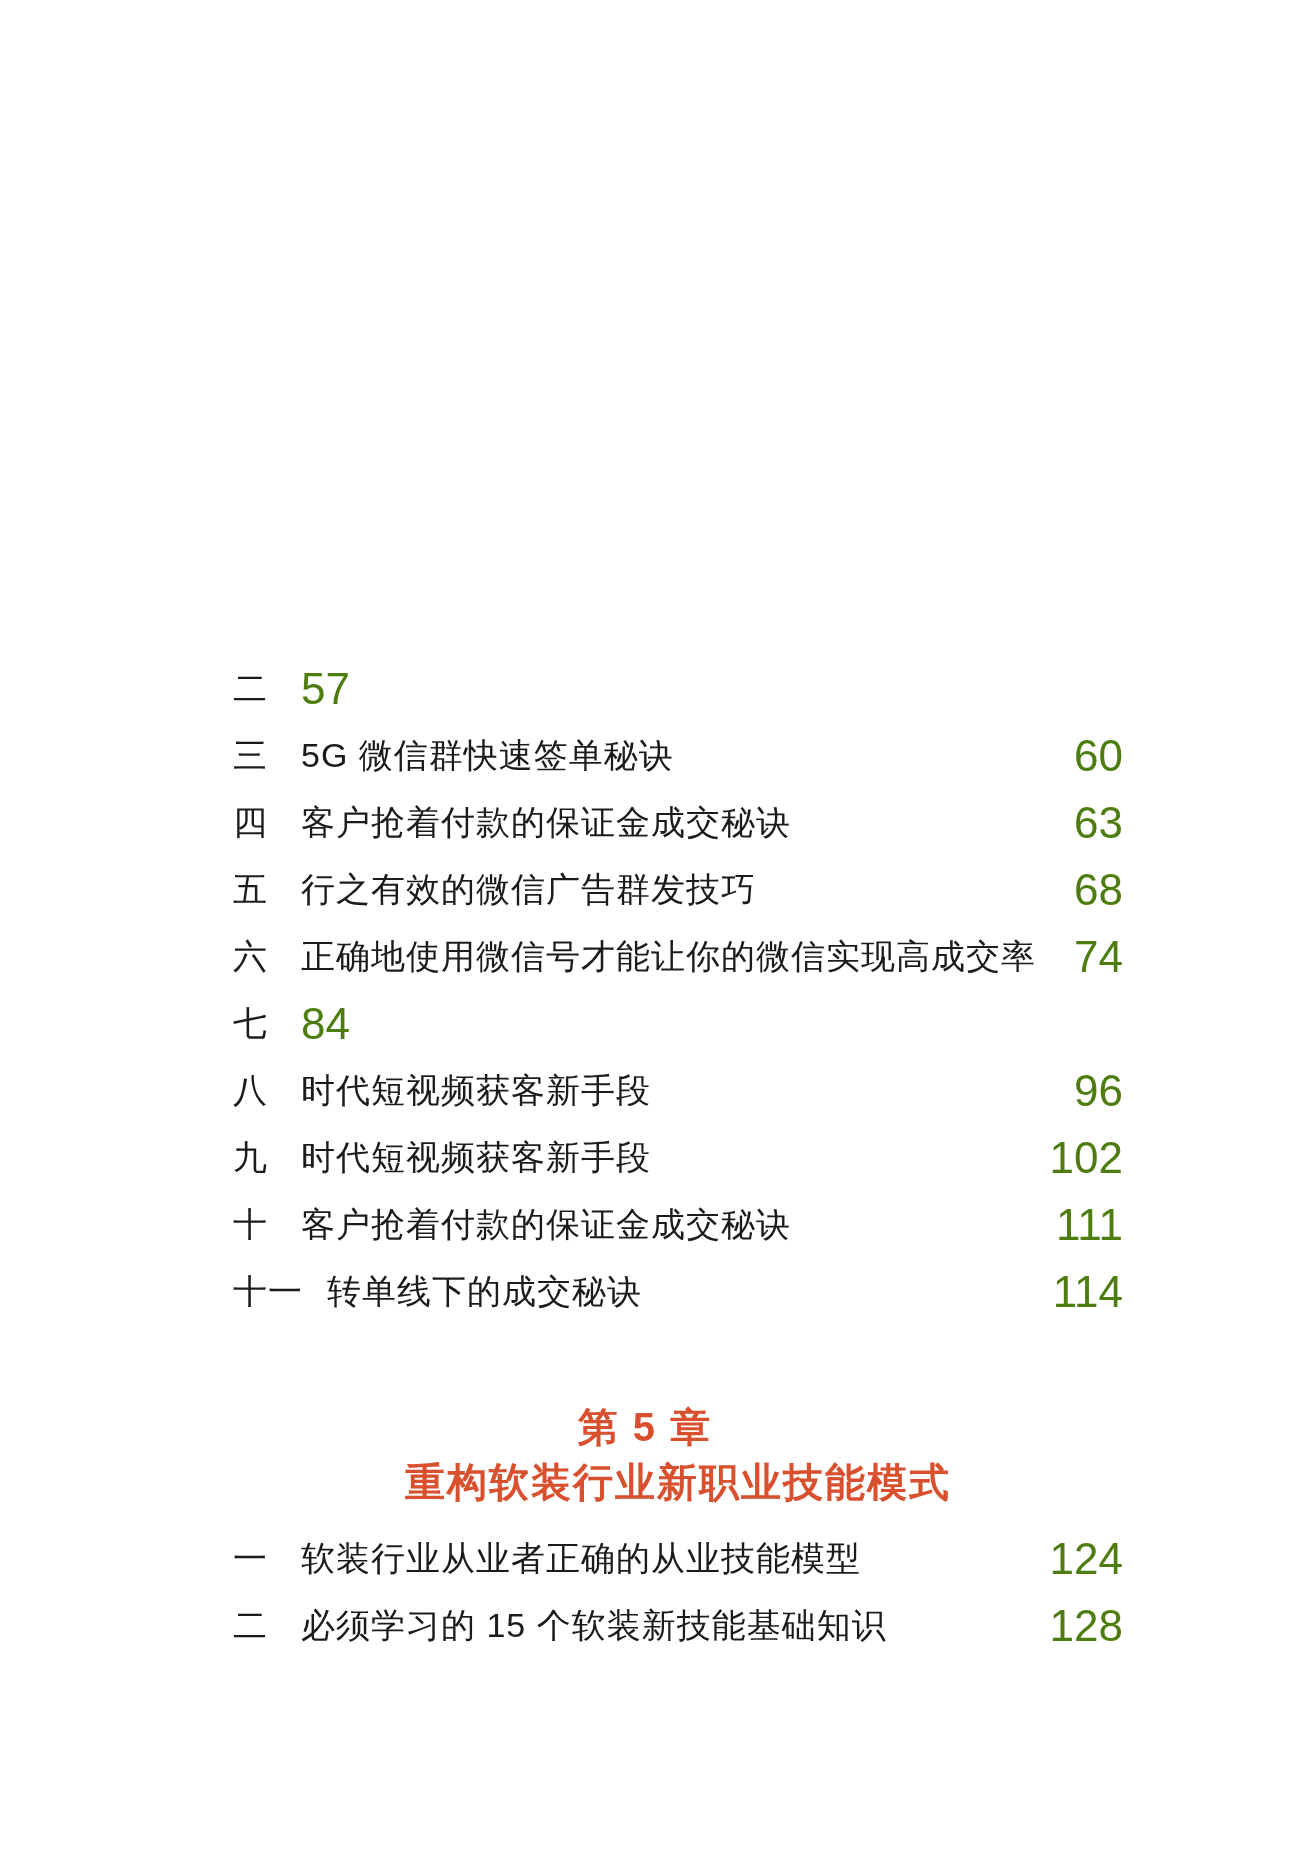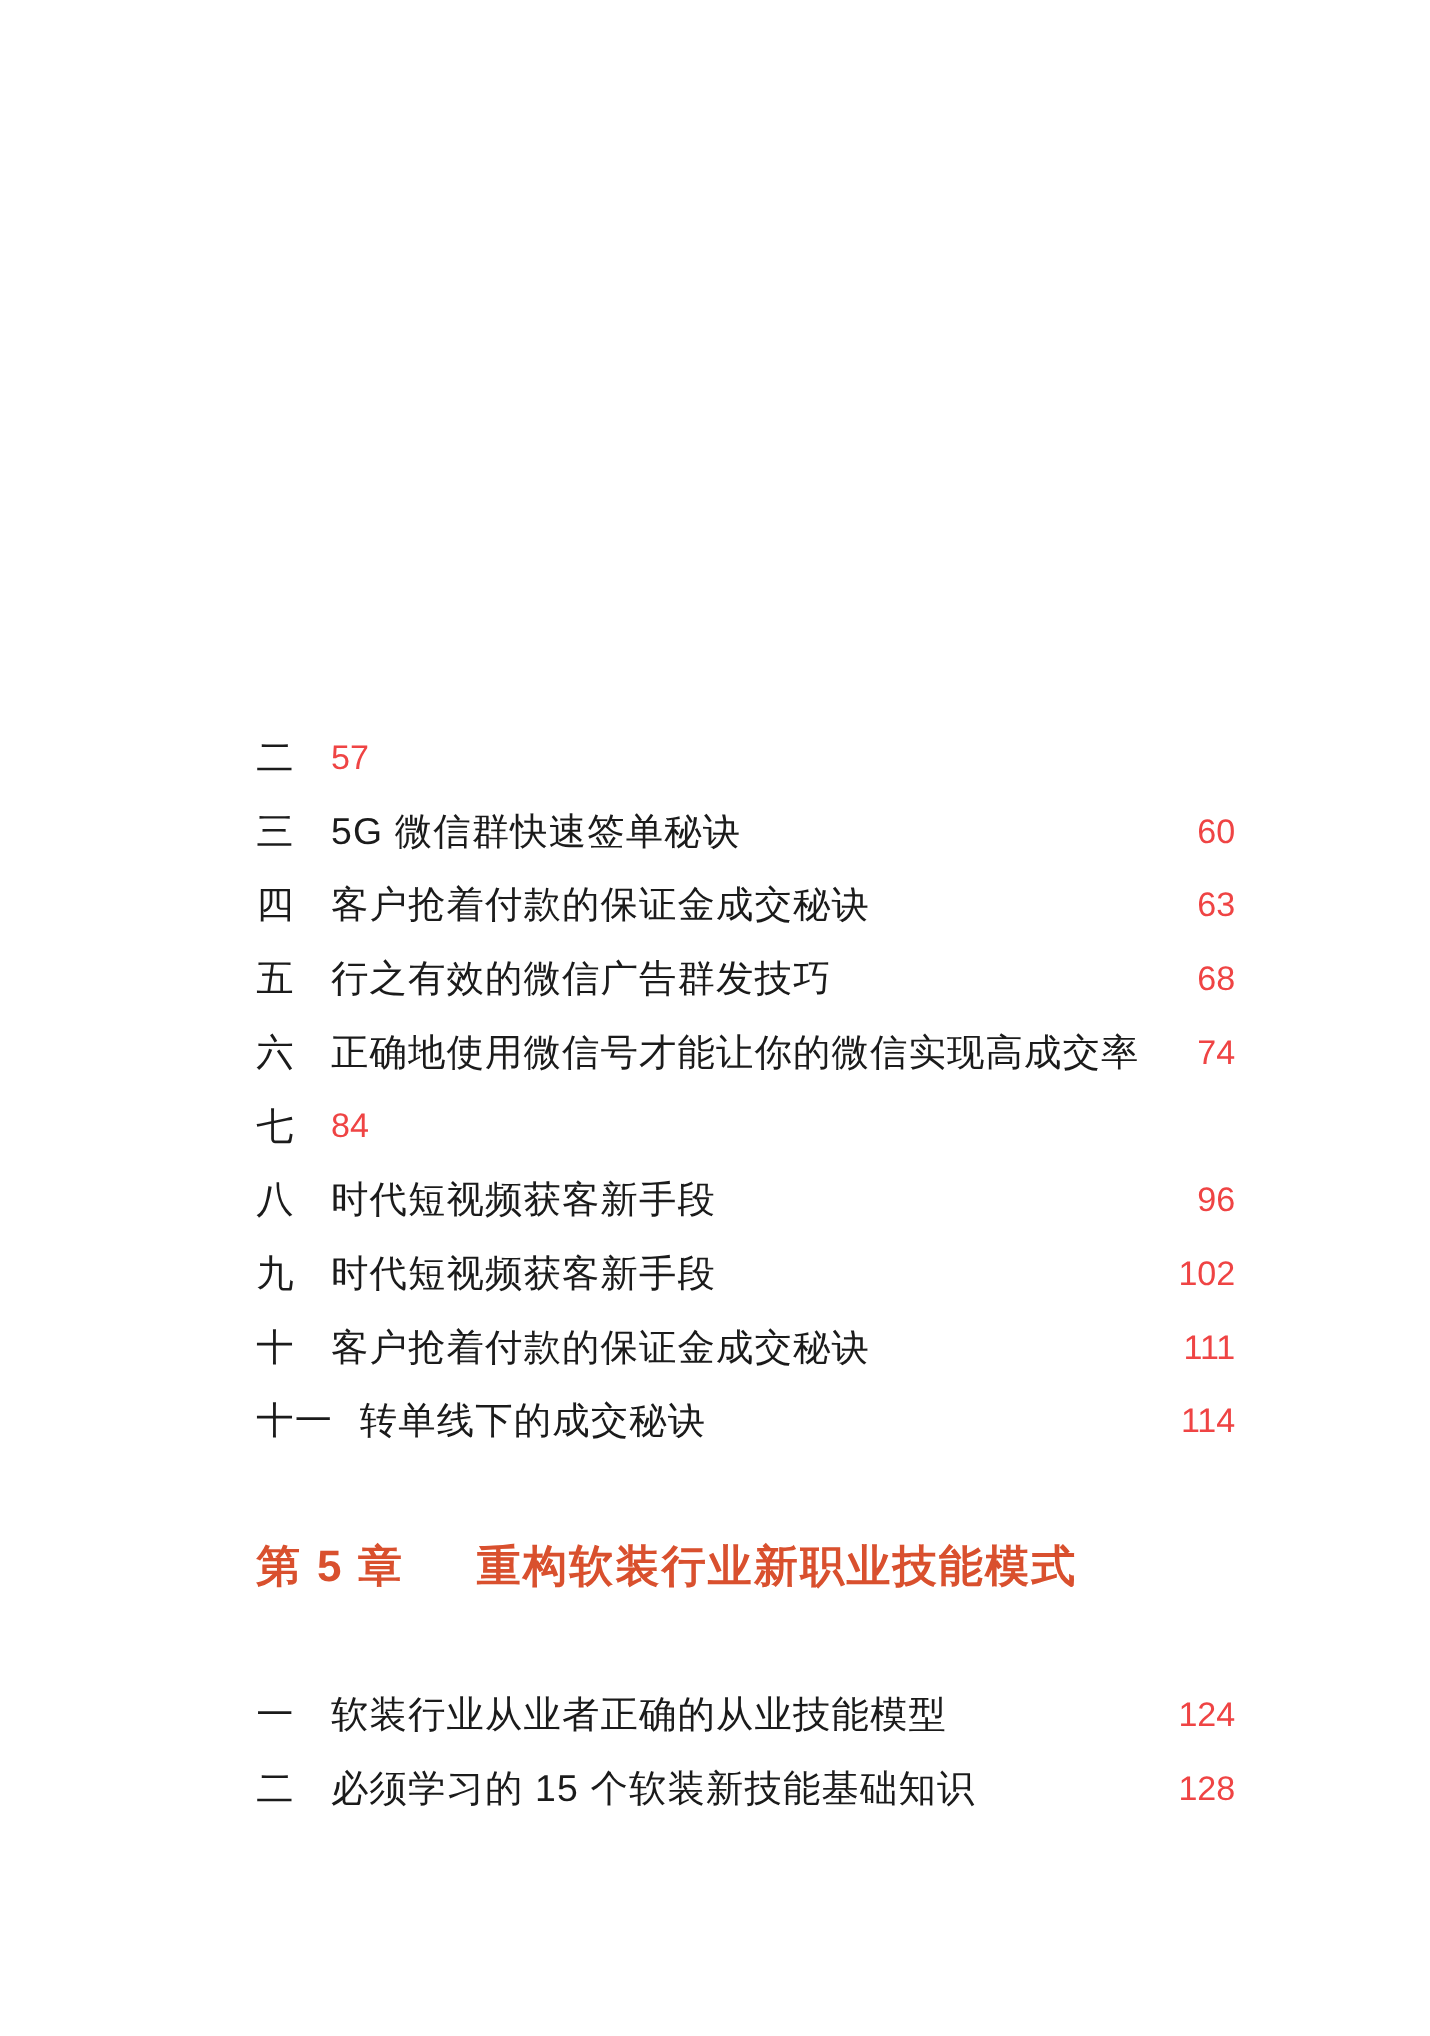--- a/index.html
+++ b/index.html
@@ -42,36 +42,37 @@
     min-width: 44px;
     margin-right: 24px;
     flex-shrink: 0;
   }
   .entry .title {
     flex: 1 1 auto;
     overflow: hidden;
   }
   .entry .pagenum {
     flex-shrink: 0;
-    font-size: 31px;
+    font-size: 44px;
     font-weight: 300;
     letter-spacing: 0;
     text-align: left;
-    color: #ef4444;
+    color: #4d7c0f;
   }
   .chapter {
     margin-top: 75px;
     height: 46px;
     display: flex;
     align-items: center;
     color: var(--accent);
     font-size: 40px;
     font-weight: 700;
     letter-spacing: 2px;
     white-space: nowrap;
+    flex-direction: column;
   }
   .chapter .chapter-label {
     display: inline-block;
     margin-right: 66px;
   }
   .section2 {
     margin-top: 79px;
   }
 </style>
 </head>

